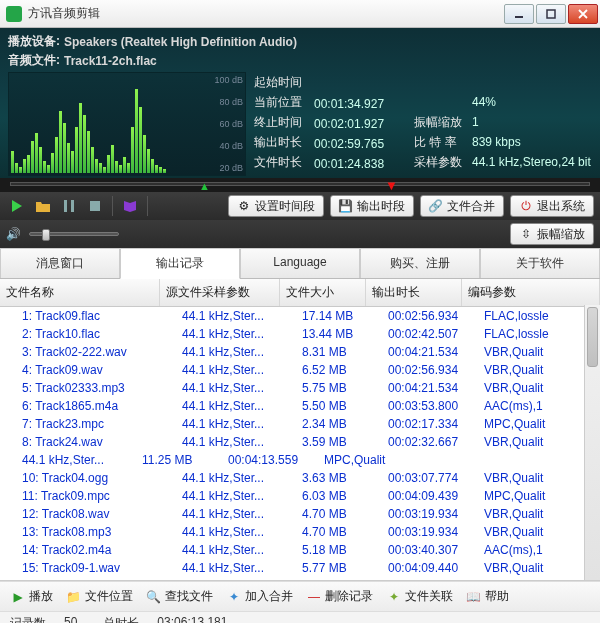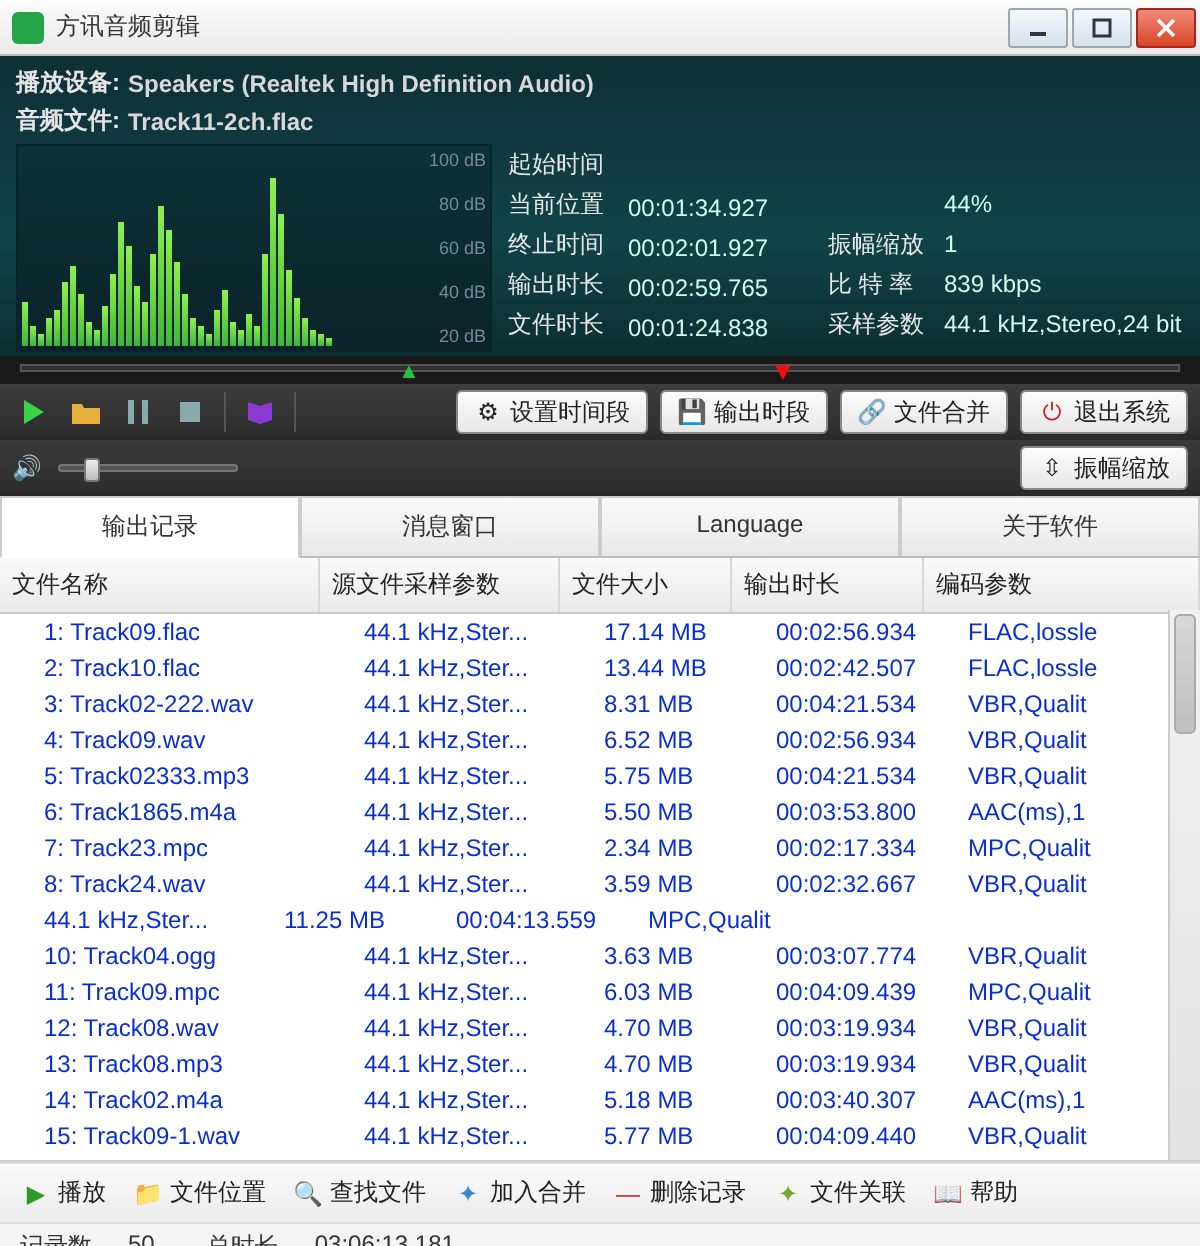--- a/index.html
+++ b/index.html
@@ -259,23 +259,24 @@
     </div>
   <div style="margin-left:auto">
       <div class="txtbtn">
         <span class="ic">⇳</span>
         <span>振幅缩放</span>
       </div>
     </div>
 </div>
 
 <div class="tabs" id="tabs">
+    <div class="tab">消息窗口</div>
     <div class="tab active">输出记录</div>
-    <div class="tab">消息窗口</div>
     <div class="tab">Language</div>
+    <div class="tab">购买、注册</div>
     <div class="tab">关于软件</div>
   </div>
 
 <div class="table-wrap">
   <div class="thead">
     <div class="col-name">文件名称</div>
     <div class="col-samp">源文件采样参数</div>
     <div class="col-size">文件大小</div>
     <div class="col-dur">输出时长</div>
     <div class="col-enc">编码参数</div>

